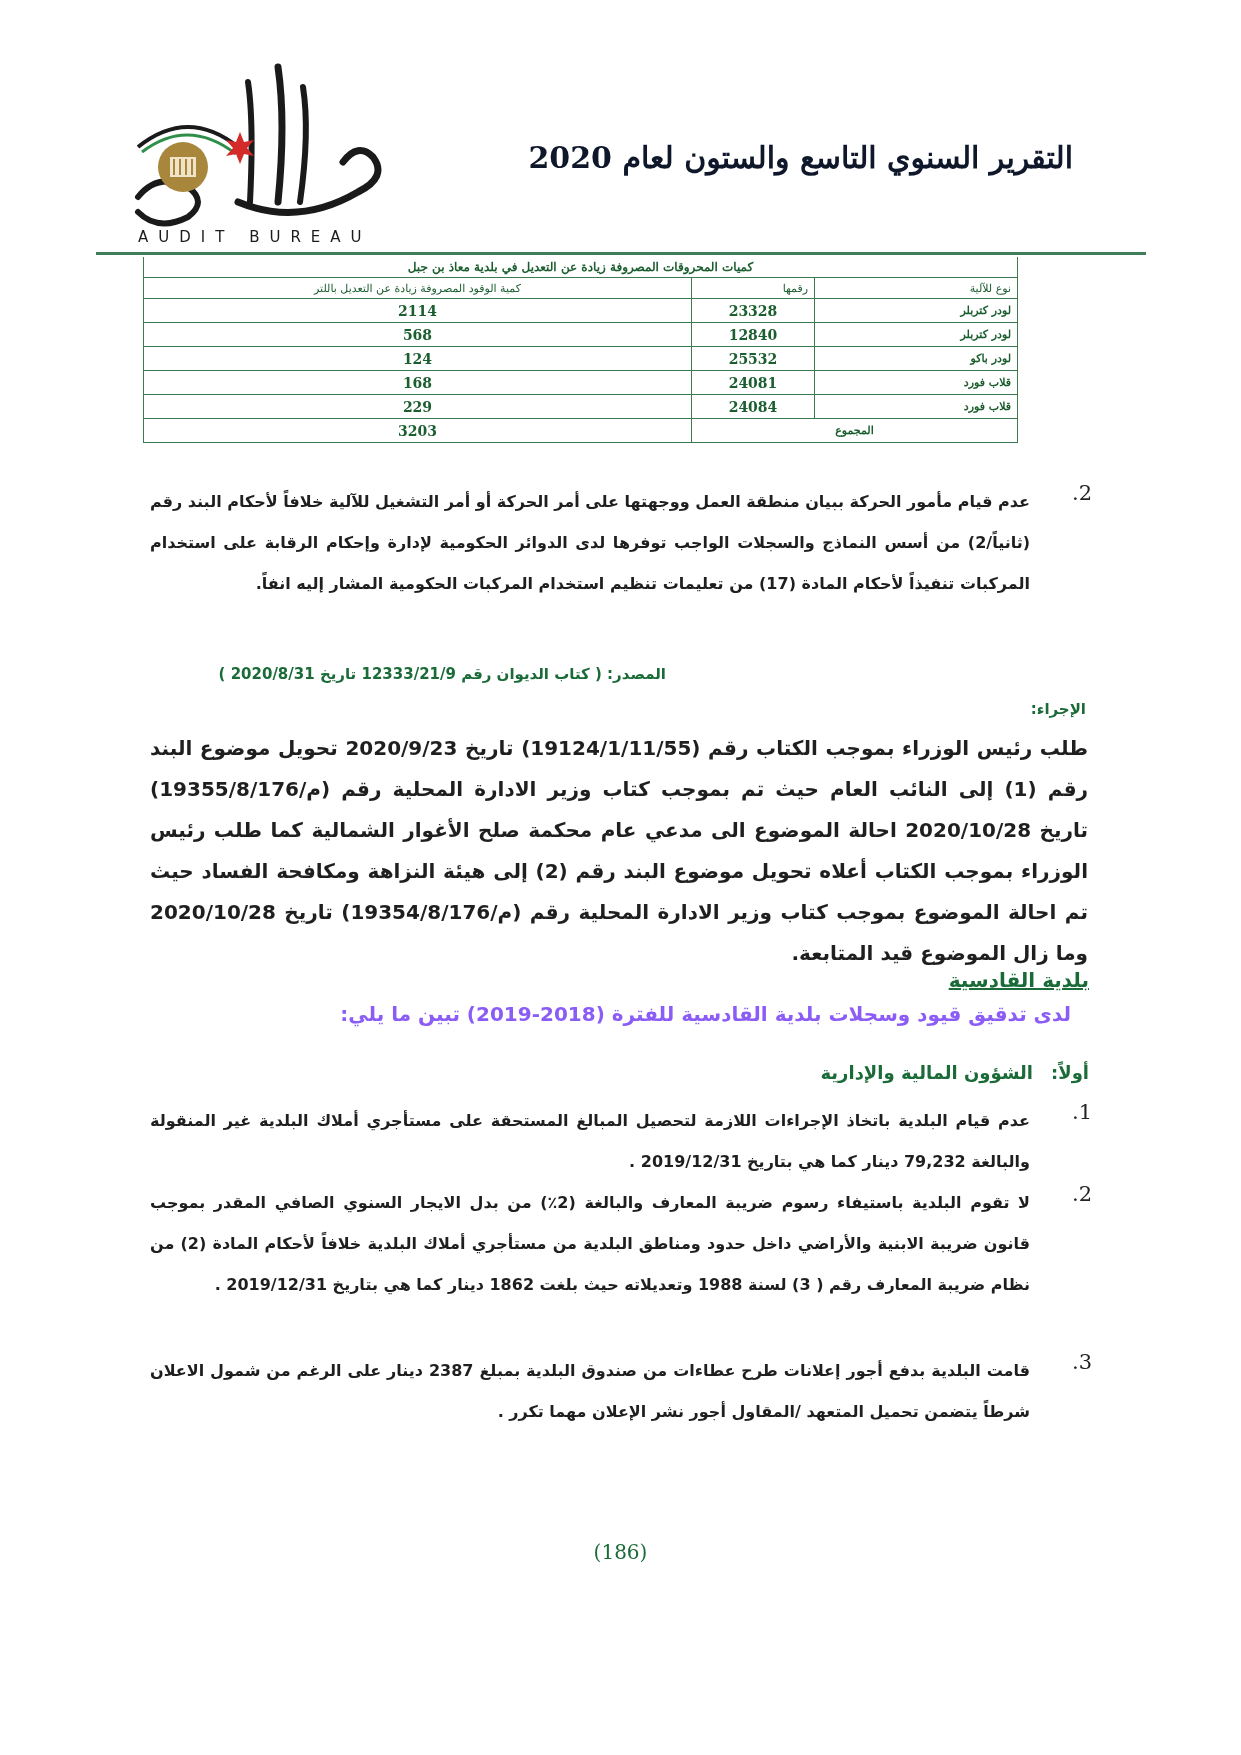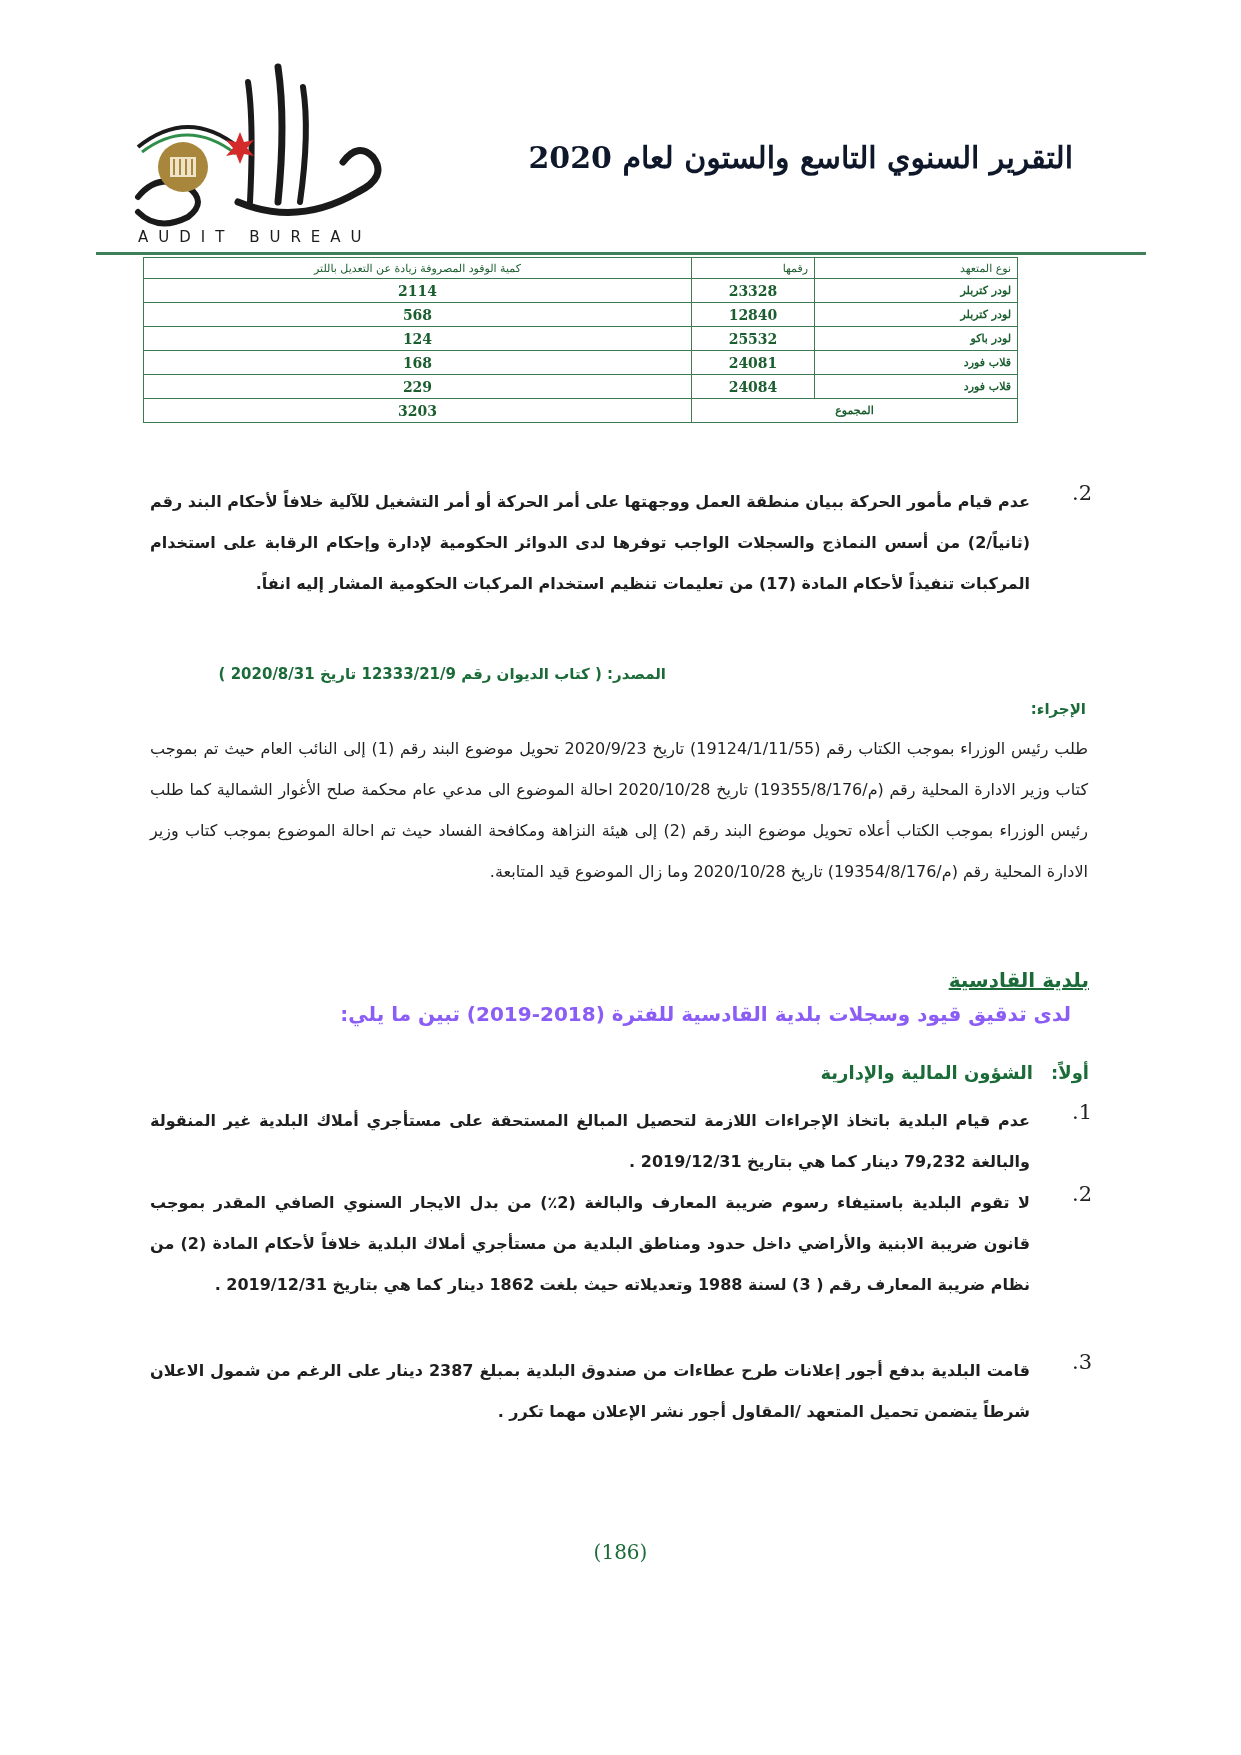--- a/index.html
+++ b/index.html
@@ -41,21 +41,21 @@
     }
     .item .num {
       position: absolute; right: -4px; top: 0; font-family: "DejaVu Serif", serif; font-size: 21px; color: #222;
       direction: ltr;
     }
     .item .text {
       margin-right: 58px; text-align: justify; font-size: 16px; font-weight: bold; line-height: 41px; color: #1f1f1f;
     }
     .para {
       position: absolute; left: 150px; width: 938px; direction: rtl; text-align: justify;
-      font-size: 16px; font-weight: normal; line-height: 41px; color: #1f1f1f;
+      font-size: 20px; font-weight: bold; line-height: 41px; color: #1f1f1f;
     }
     .source {
       position: absolute; right: 575px; top: 665px; direction: rtl; white-space: nowrap;
       font-size: 15px; font-weight: bold; color: #1b6b38;
     }
     .action-label {
       position: absolute; right: 155px; top: 700px; direction: rtl;
       font-size: 15px; font-weight: bold; color: #1b6b38;
     }
     .section-title {
@@ -101,22 +101,25 @@
     <polygon points="112,70 116,80 126,78 119,86 126,94 116,92 112,102 108,92 98,94 105,86 98,78 108,80" fill="#d42a2a"></polygon>
   </svg>
   <div class="logo-caption">AUDIT BUREAU</div>
 </div>
 
 <div class="report-title">التقرير السنوي التاسع والستون لعام 2020</div>
 <div class="header-line"></div>
 
 <table class="fuel">
   <tbody>
+  <tr class="caption-row2">
+    <td colspan="3">كميات المحروقات المصروفة زيادة عن التعديل في بلدية معاذ بن جبل</td>
+  </tr>
   <tr>
-    <th style="text-align:right;">نوع المتعهد</th>
+    <th style="text-align:right;">نوع للآلية</th>
     <th style="text-align:right;">رقمها</th>
     <th>كمية الوقود المصروفة زيادة عن التعديل باللتر</th>
   </tr>
   <tr class="data">
     <td class="type">لودر كتربلر</td>
     <td class="num plate">23328</td>
     <td class="num">2114</td>
   </tr>
   <tr class="data">
     <td class="type">لودر كتربلر</td>

